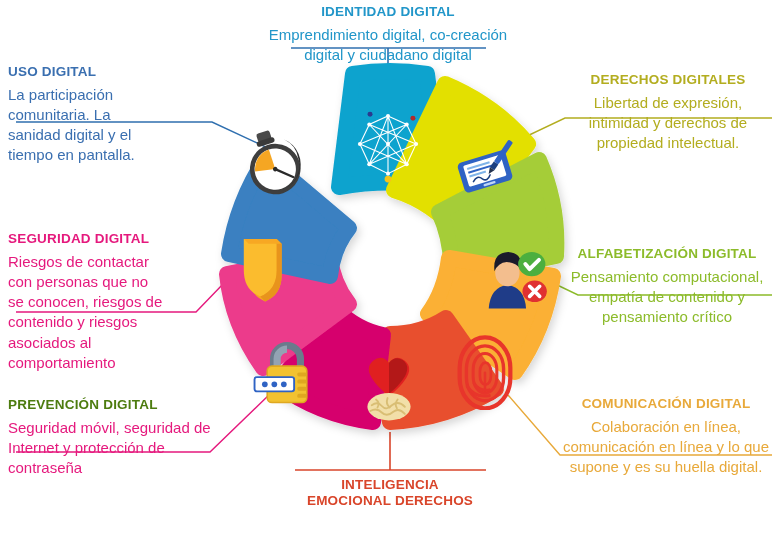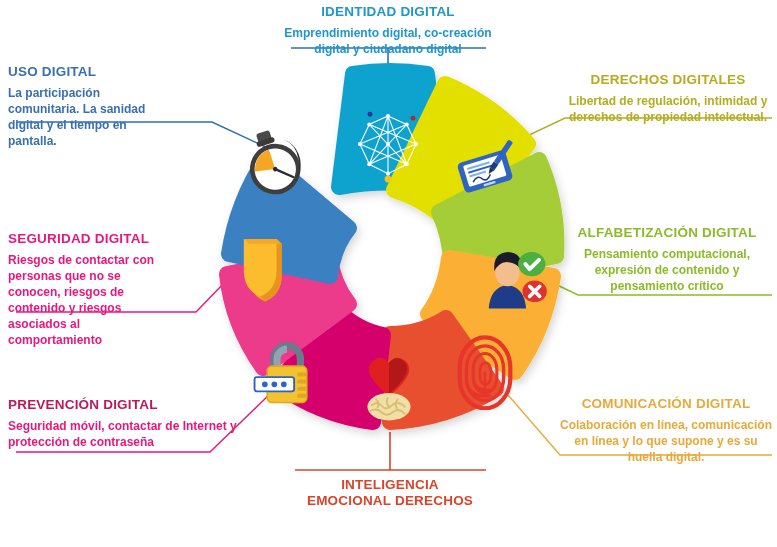--- a/index.html
+++ b/index.html
@@ -23,33 +23,33 @@
   .label { position:absolute; }
   .label .ttl {
     font-weight:bold;
     font-size:13.5px;
     letter-spacing:.2px;
     line-height:1.15;
     white-space:nowrap;
   }
   .label .ttl.two { white-space:normal; }
   .label .dsc {
-    font-weight:bold;
-    font-size:12px;
+    font-weight:normal;
+    font-size:15px;
     line-height:1.35;
     margin-top:5px;
   }
   .ta-l  .ttl, .ta-l  .dsc { text-align:left; }
   .ta-r  .ttl, .ta-r  .dsc { text-align:center; }
   .ta-c  .ttl, .ta-c  .dsc { text-align:center; }
 
   
   #lbl-identidad       { left:268px; top:4px;   width:240px; }
   #lbl-derechos        { left:562px; top:72px;  width:212px; }
-  #lbl-alfabetizacion  { left:560px; top:225px; width:214px; }
+  #lbl-alfabetizacion  { left:560px; top:246px; width:214px; }
   #lbl-comunicacion    { left:558px; top:396px; width:216px; }
   #lbl-inteligencia    { left:270px; top:477px; width:240px; }
   #lbl-prevencion      { left:8px;   top:397px; width:230px; }
   #lbl-seguridad       { left:8px;   top:231px; width:216px; }
   #lbl-uso             { left:8px;   top:64px;  width:216px; }
 </style>
 </head>
 <body>
 
 <div id="stage">
@@ -232,40 +232,40 @@
     </div>
   </div>
 
   <div class="label ta-c" id="lbl-identidad">
     <div class="ttl" style="color:#2196C9">IDENTIDAD DIGITAL</div>
     <div class="dsc" style="color:#2196C9">Emprendimiento digital, co-creación digital y ciudadano digital</div>
   </div>
 
   <div class="label ta-r" id="lbl-derechos">
     <div class="ttl" style="color:#B3AD1F">DERECHOS DIGITALES</div>
-    <div class="dsc" style="color:#B3AD1F">Libertad de regulación, intimidad y derechos de propiedad intelectual.</div>
+    <div class="dsc" style="color:#B3AD1F">Libertad de expresión, intimidad y derechos de propiedad intelectual.</div>
   </div>
 
   <div class="label ta-r" id="lbl-alfabetizacion">
     <div class="ttl" style="color:#8CBB2A">ALFABETIZACIÓN DIGITAL</div>
-    <div class="dsc" style="color:#8CBB2A">Pensamiento computacional, expresión de contenido y pensamiento crítico</div>
+    <div class="dsc" style="color:#8CBB2A">Pensamiento computacional, empatía de contenido y pensamiento crítico</div>
   </div>
 
   <div class="label ta-r" id="lbl-comunicacion">
     <div class="ttl" style="color:#E8A93A">COMUNICACIÓN DIGITAL</div>
     <div class="dsc" style="color:#E8A93A">Colaboración en línea, comunicación en línea y lo que supone y es su huella digital.</div>
   </div>
 
   <div class="label ta-c" id="lbl-inteligencia">
     <div class="ttl two" style="color:#D9452A; max-width:180px; margin:0 auto;">INTELIGENCIA EMOCIONAL DERECHOS</div>
   </div>
 
   <div class="label ta-l" id="lbl-prevencion">
-    <div class="ttl" style="color:#be185d">PREVENCIÓN DIGITAL</div>
-    <div class="dsc" style="color:#E5197D">Seguridad móvil, contactar de Internet y protección de contraseña</div>
+    <div class="ttl" style="color:#4d7c0f">PREVENCIÓN DIGITAL</div>
+    <div class="dsc" style="color:#E5197D">Seguridad móvil, seguridad de Internet y protección de contraseña</div>
   </div>
 
   <div class="label ta-l" id="lbl-seguridad">
     <div class="ttl" style="color:#E5197D">SEGURIDAD DIGITAL</div>
     <div class="dsc" style="color:#E5197D; max-width:160px;">Riesgos de contactar con personas que no se conocen, riesgos de contenido y riesgos asociados al comportamiento</div>
   </div>
 
   <div class="label ta-l" id="lbl-uso">
     <div class="ttl" style="color:#3A6FB0">USO DIGITAL</div>
     <div class="dsc" style="color:#3A6FB0; max-width:158px;">La participación comunitaria. La sanidad digital y el tiempo en pantalla.</div>

